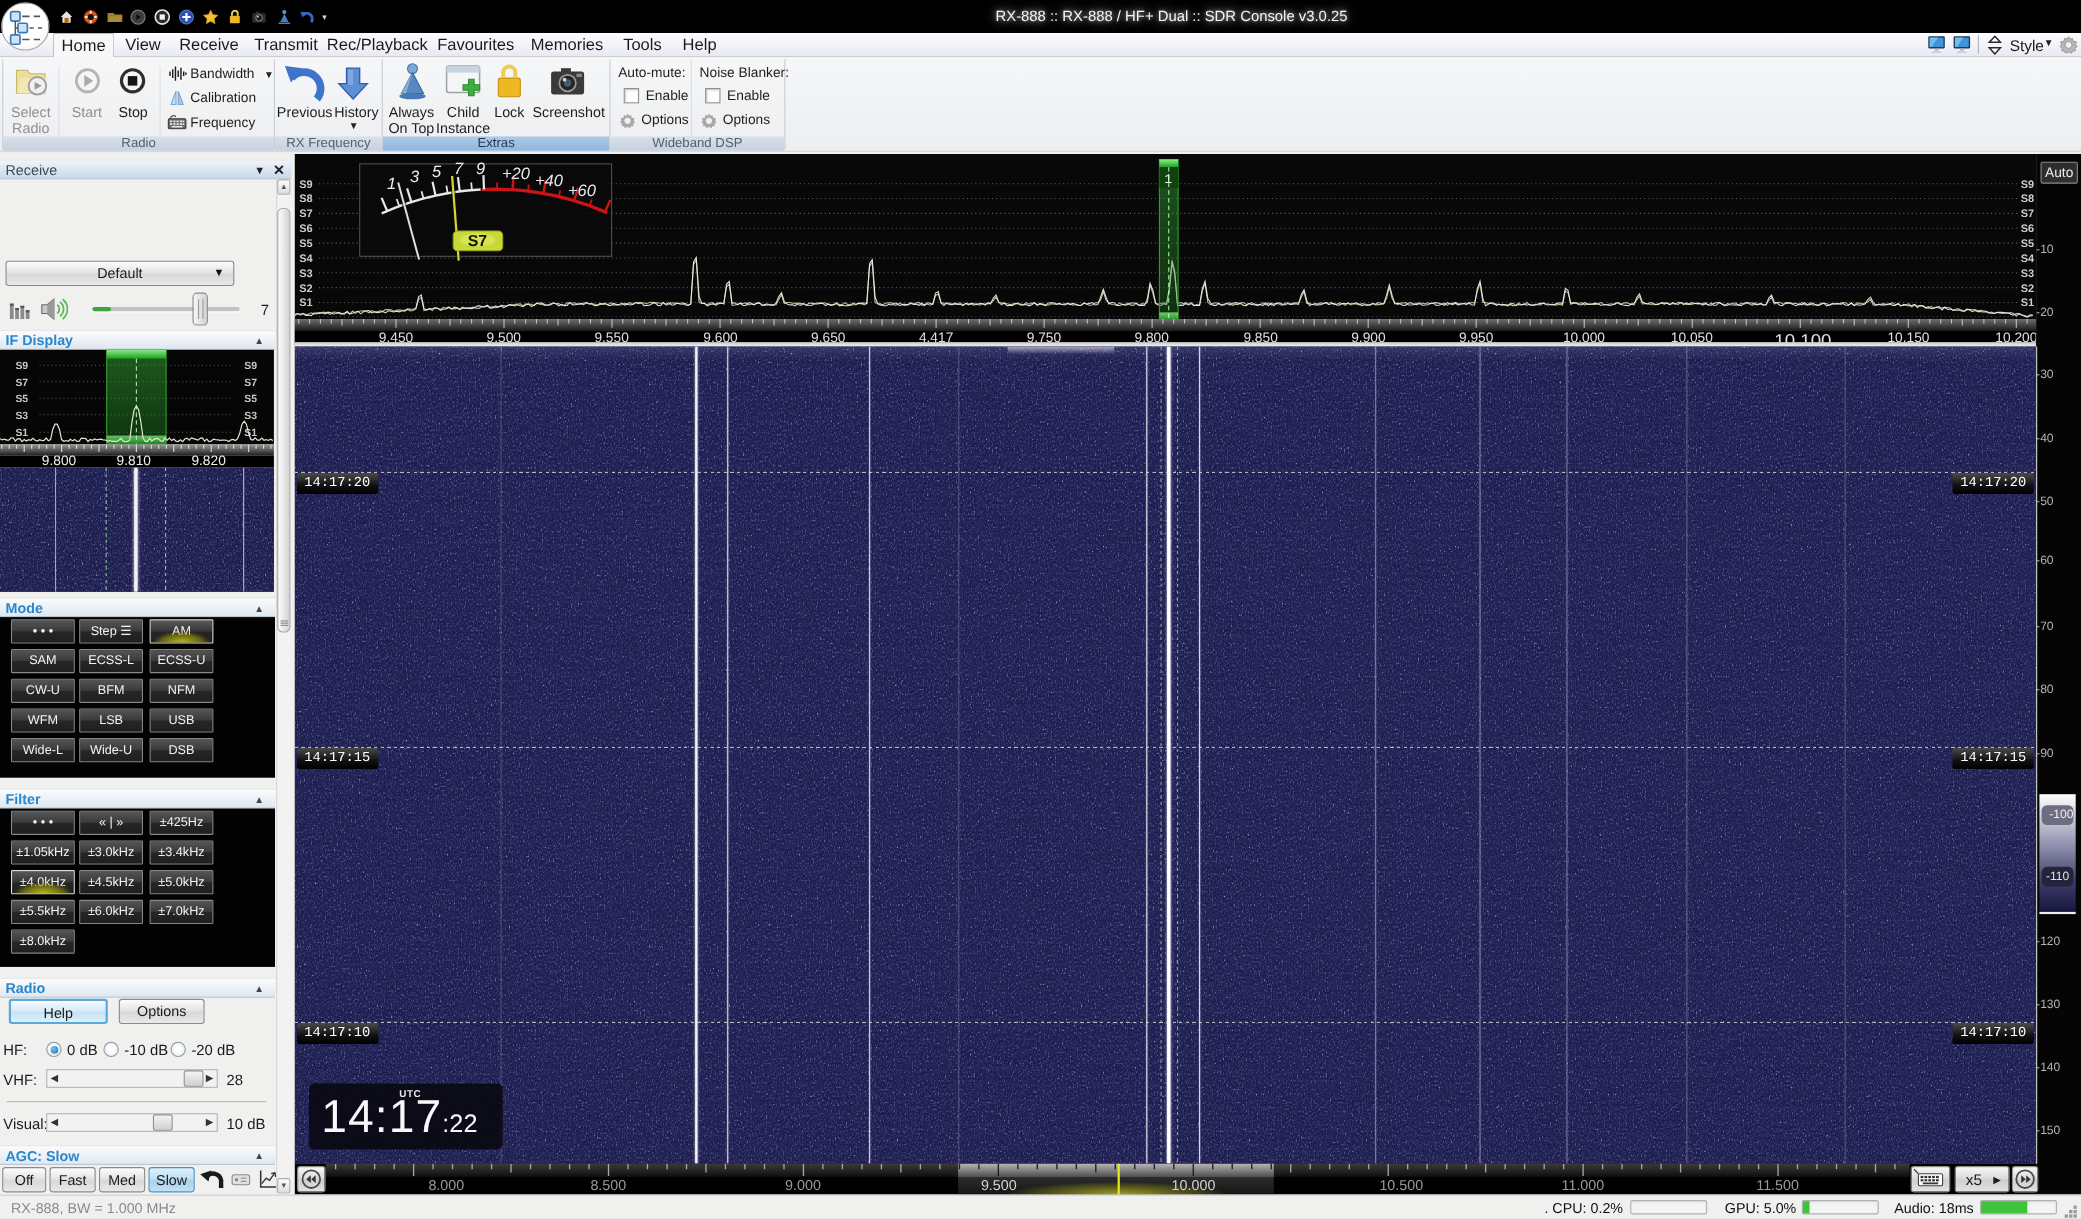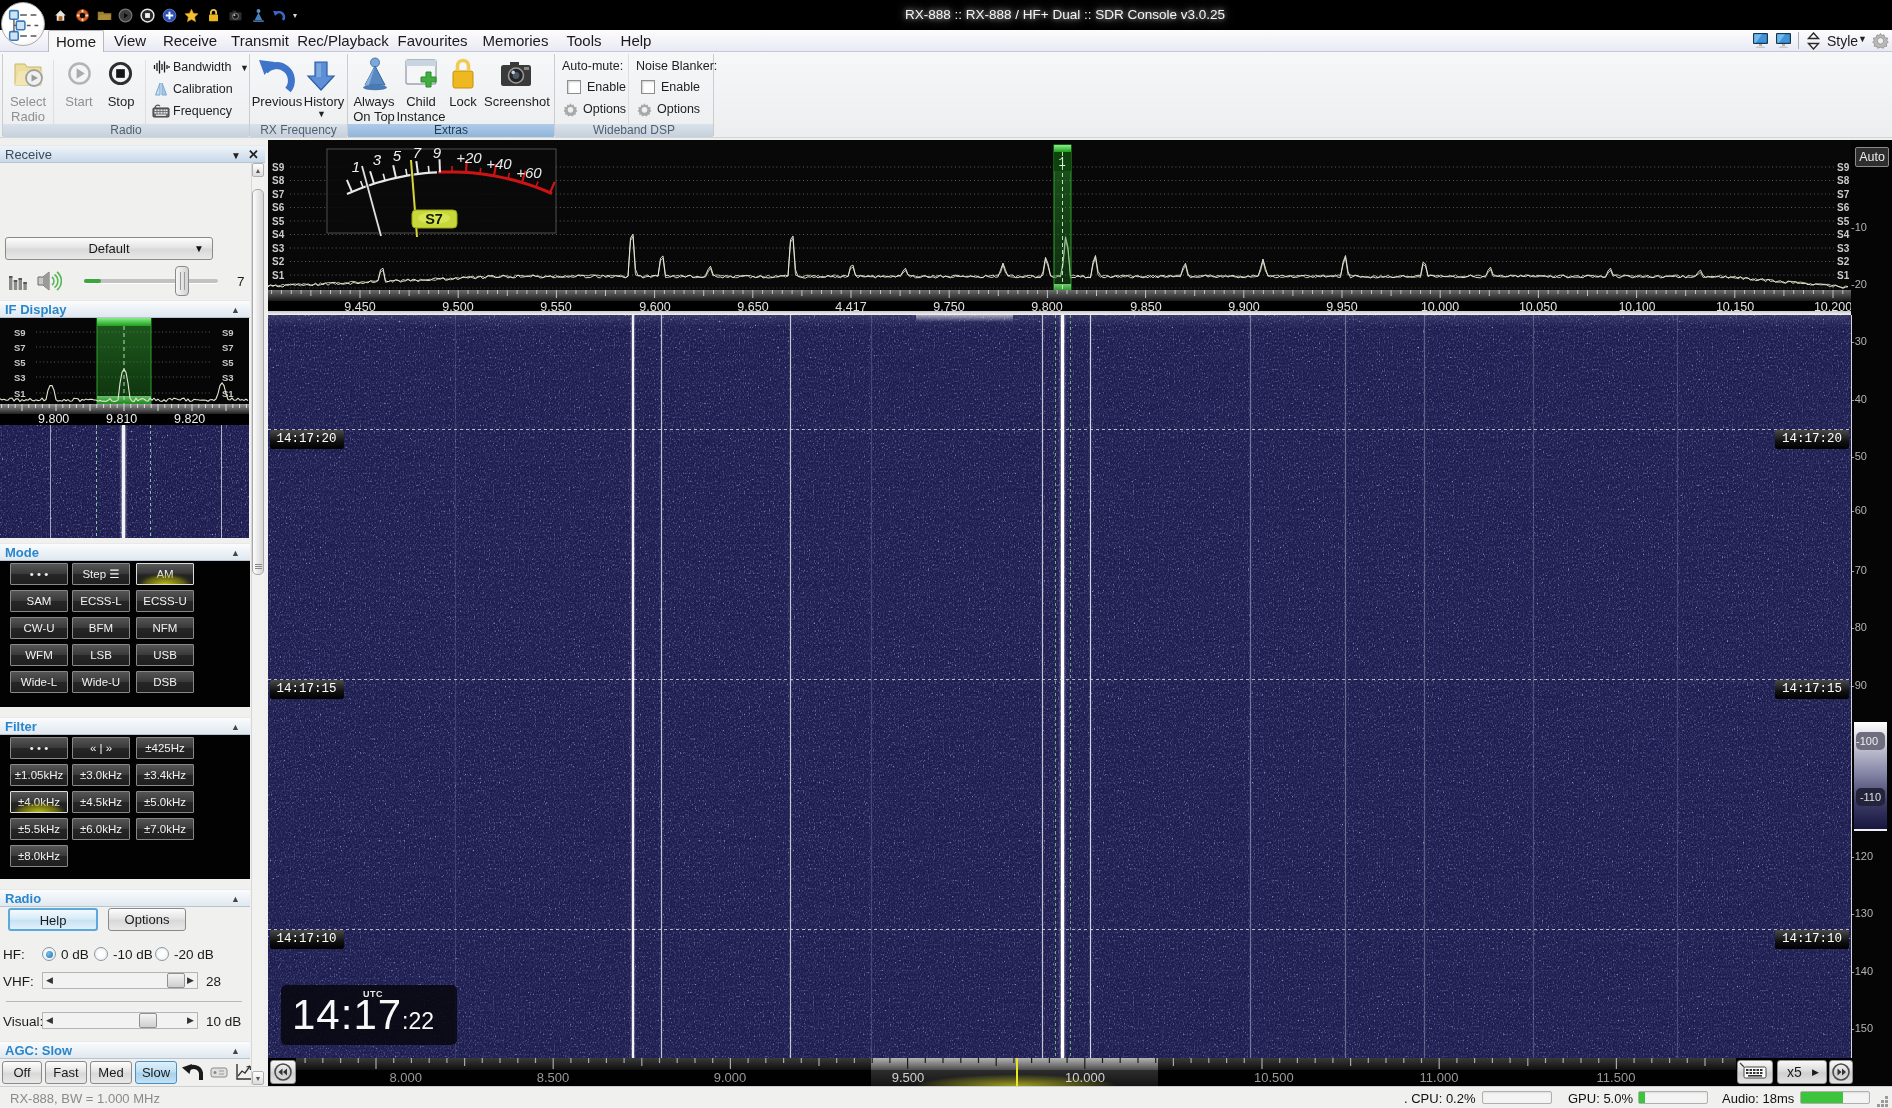--- a/index.html
+++ b/index.html
@@ -772,21 +772,21 @@
       <span class="abs" style="left:363px;top:-1px;width:48px;text-align:center;font-size:12.5px;color:#e0e0e0">9.600</span>
       <span class="abs" style="left:461px;top:-1px;width:48px;text-align:center;font-size:12.5px;color:#e0e0e0">9.650</span>
       <span class="abs" style="left:559px;top:-1px;width:48px;text-align:center;font-size:12.5px;color:#e0e0e0">4.417</span>
       <span class="abs" style="left:657px;top:-1px;width:48px;text-align:center;font-size:12.5px;color:#e0e0e0">9.750</span>
       <span class="abs" style="left:755px;top:-1px;width:48px;text-align:center;font-size:12.5px;color:#e0e0e0">9.800</span>
       <span class="abs" style="left:854px;top:-1px;width:48px;text-align:center;font-size:12.5px;color:#e0e0e0">9.850</span>
       <span class="abs" style="left:952px;top:-1px;width:48px;text-align:center;font-size:12.5px;color:#e0e0e0">9.900</span>
       <span class="abs" style="left:1050px;top:-1px;width:48px;text-align:center;font-size:12.5px;color:#e0e0e0">9.950</span>
       <span class="abs" style="left:1148px;top:-1px;width:48px;text-align:center;font-size:12.5px;color:#e0e0e0">10.000</span>
       <span class="abs" style="left:1246px;top:-1px;width:48px;text-align:center;font-size:12.5px;color:#e0e0e0">10.050</span>
-      <span class="abs" style="left:1345px;top:-1px;width:48px;text-align:center;font-size:12px;color:#e0e0e0">10.100</span>
+      <span class="abs" style="left:1345px;top:-1px;width:48px;text-align:center;font-size:17px;color:#e0e0e0">10.100</span>
       <span class="abs" style="left:1443px;top:-1px;width:48px;text-align:center;font-size:12.5px;color:#e0e0e0">10.150</span>
       <span class="abs" style="left:1541px;top:-1px;width:48px;text-align:center;font-size:12.5px;color:#e0e0e0">10.200</span>
       <div class="abs" style="left:764px;top:11px;width:72px;height:2px;background:repeating-linear-gradient(90deg,#d8d8d8 0 2px,transparent 2px 5px)"></div>
     </div>
 <div class="abs" style="left:268px;top:311px;width:1583px;height:4px;background:linear-gradient(#c8c8c8,#f2f2f2)"></div>
 <div id="waterfall">
 <svg width="1583" height="743" style="position:absolute;left:0;top:0">
 <defs>
 <filter id="wfnoise" x="0" y="0" width="100%" height="100%" color-interpolation-filters="sRGB">
   <feTurbulence type="fractalNoise" baseFrequency="0.8 0.5" numOctaves="2" seed="11" stitchTiles="stitch" result="n"></feTurbulence>
@@ -852,21 +852,21 @@
 <div class="dbl" style="top:310px">-50</div>
 <div class="dbl" style="top:364px">-60</div>
 <div class="dbl" style="top:424px">-70</div>
 <div class="dbl" style="top:481px">-80</div>
 <div class="dbl" style="top:539px">-90</div>
 <div class="dbl" style="top:710px">-120</div>
 <div class="dbl" style="top:767px">-130</div>
 <div class="dbl" style="top:825px">-140</div>
 <div class="dbl" style="top:882px">-150</div>
 <div class="abs" style="left:3px;top:582px;width:33px;height:109px;background:linear-gradient(#ffffff,#8d8dac 45%,#3c3c68 75%,#16163e);border-bottom:2px solid #f0f0f0"></div>
-<div class="abs" style="left:5px;top:592px;width:29px;height:18px;background:#6e6e80;border-radius:5px;color:#f0f0f0;font-size:11px;text-align:left;line-height:18px">-100</div>
+<div class="abs" style="left:5px;top:592px;width:29px;height:18px;background:#6e6e80;border-radius:5px;color:#f0f0f0;font-size:11px;text-align:right;line-height:18px">-100</div>
 <div class="abs" style="left:5px;top:648px;width:29px;height:18px;background:#23233c;border-radius:5px;color:#e0e0e0;font-size:11px;text-align:center;line-height:18px">-110</div>
 <div class="abs" style="left:0;top:175px;width:1px;height:743px;background:#d8d8d8"></div>
 </div>
 <div id="bottomscale">
 <div class="abs" style="left:28px;top:0;width:1440px;height:12px;background:linear-gradient(#3a3a3a,#0e0e0e)"></div>
 <div class="abs" style="left:603px;top:0;width:287px;height:28px;background:linear-gradient(#3e3e3e,#151515)"></div>
 <div class="abs" style="left:603px;top:0;width:287px;height:12px;background:linear-gradient(#b4b4b4,#4e4e4e)"></div>
 <div class="abs" style="left:618px;top:10px;width:260px;height:18px;background:radial-gradient(52% 85% at 50% 100%,rgba(215,215,35,.72),rgba(170,170,28,.22) 60%,transparent 75%)"></div>
 <svg class="abs" style="left:0;top:0;width:1583px;height:12px" viewBox="0 0 1583 12">
         <line x1="37.1" y1="0" x2="37.1" y2="5" stroke="#a8a8a8" stroke-width="1.2"></line>

